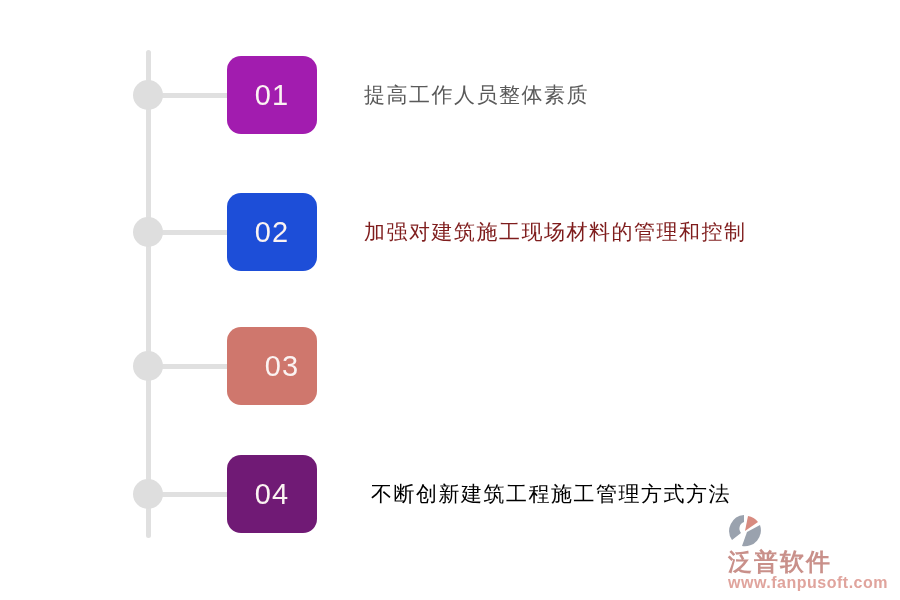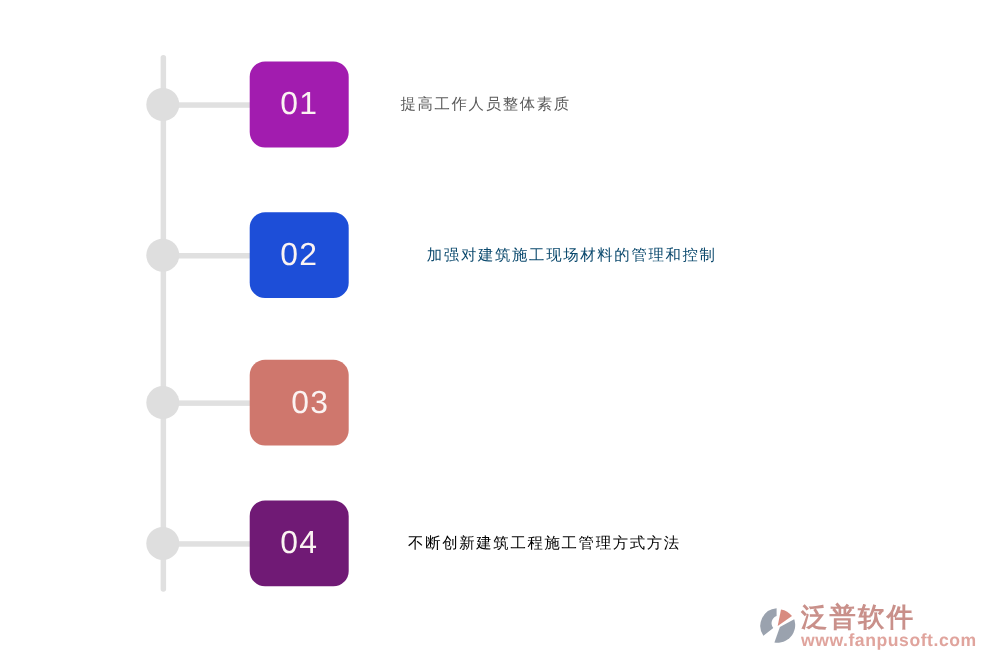--- a/index.html
+++ b/index.html
@@ -71,32 +71,33 @@
     letter-spacing: 1px;
   }
   .row-label {
     position: absolute;
     left: 364px;
     top: 0;
     height: 80px;
     display: flex;
     align-items: center;
     color: #5a5a5a;
-    font-size: 14px;
+    font-size: 21px;
     letter-spacing: 1.5px;
     white-space: nowrap;
   }
   .row-4 .row-label { left: 371px; }
   
   .watermark {
     position: absolute;
     right: 12px;
     bottom: 8px;
     display: flex;
     align-items: flex-start;
+    flex-direction: column;
   }
   .wm-logo { width: 36px; height: 36px; margin-right: 2px; margin-top: 2px; }
   .wm-text-col { display: flex; flex-direction: column; align-items: flex-start; }
   .wm-brand {
     font-size: 24px;
     font-weight: 700;
     color: #c9908a;
     letter-spacing: 2px;
     line-height: 1.05;
   }
@@ -122,21 +123,21 @@
     </div>
     <div class="row-label" style="color: rgb(90, 90, 90);">提高工作人员整体素质</div>
   </div>
 
   <div class="row row-2">
     <div class="connector"></div>
     <div class="node"></div>
     <div class="num-box" style="background: #1d4ed8;">
       <span class="num">02</span>
     </div>
-    <div class="row-label" style="color: #0c4a6e; margin-left: 24px;">加强对建筑施工现场材料的管理和控制</div>
+    <div class="row-label" style="color: #7f1d1d;">加强对建筑施工现场材料的管理和控制</div>
   </div>
 
   <div class="row row-3">
     <div class="connector"></div>
     <div class="node"></div>
     <div class="num-box" style="background: rgb(207, 119, 109); padding-left: 20px;">
       <span class="num">03</span>
     </div>
   </div>
 

